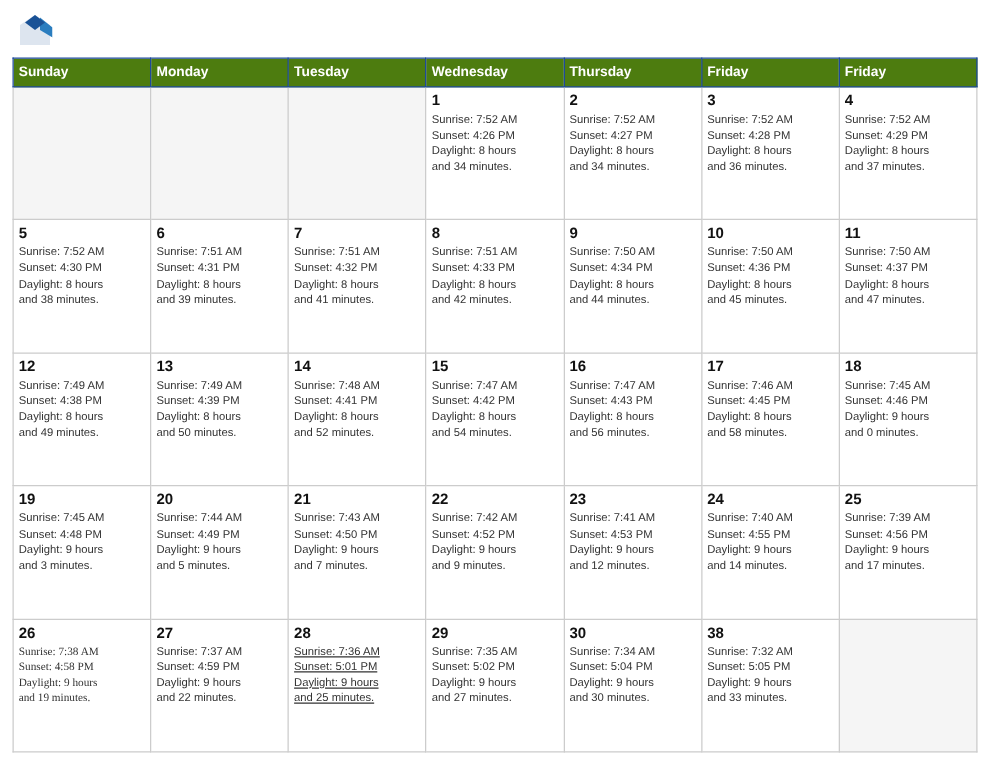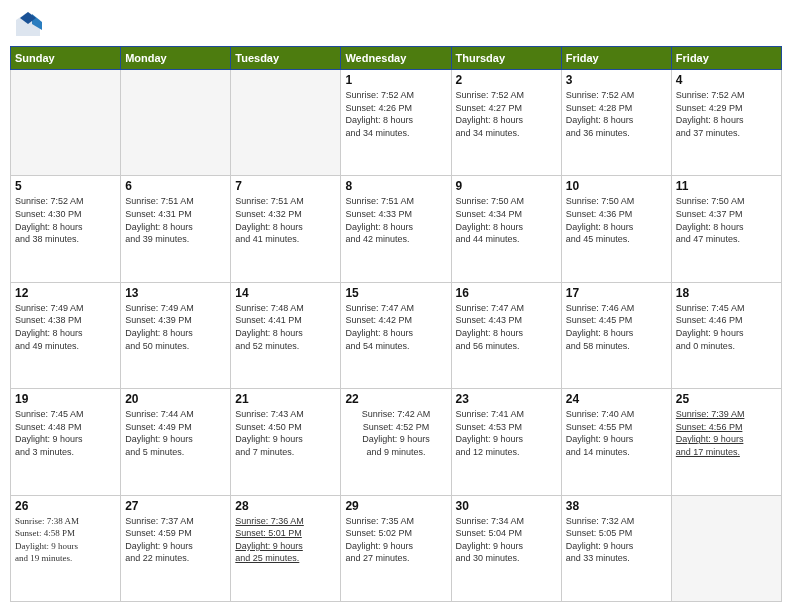--- a/index.html
+++ b/index.html
@@ -287,42 +287,42 @@
           </td>
           <td>
             <div class="day-number">21</div>
             <div class="day-info" style="white-space: pre-line;">Sunrise: 7:43 AM
 Sunset: 4:50 PM
 Daylight: 9 hours
 and 7 minutes.</div>
           </td>
           <td>
             <div class="day-number">22</div>
-            <div class="day-info" style="white-space: pre-line; text-align: center;">Sunrise: 7:42 AM
+            <div class="day-info" style="white-space: pre-line;">Sunrise: 7:42 AM
 Sunset: 4:52 PM
 Daylight: 9 hours
 and 9 minutes.</div>
           </td>
           <td>
             <div class="day-number">23</div>
             <div class="day-info" style="white-space: pre-line;">Sunrise: 7:41 AM
 Sunset: 4:53 PM
 Daylight: 9 hours
 and 12 minutes.</div>
           </td>
           <td>
             <div class="day-number">24</div>
             <div class="day-info" style="white-space: pre-line;">Sunrise: 7:40 AM
 Sunset: 4:55 PM
 Daylight: 9 hours
 and 14 minutes.</div>
           </td>
           <td>
             <div class="day-number">25</div>
-            <div class="day-info" style="white-space: pre-line; text-decoration: underline;">Sunrise: 7:39 AM
+            <div class="day-info" style="white-space: pre-line;">Sunrise: 7:39 AM
 Sunset: 4:56 PM
 Daylight: 9 hours
 and 17 minutes.</div>
           </td>
         </tr>
         <tr>
           <td>
             <div class="day-number">26</div>
             <div class="day-info" style="white-space: pre-line; font-family: Liberation Serif, serif;">Sunrise: 7:38 AM
 Sunset: 4:58 PM

